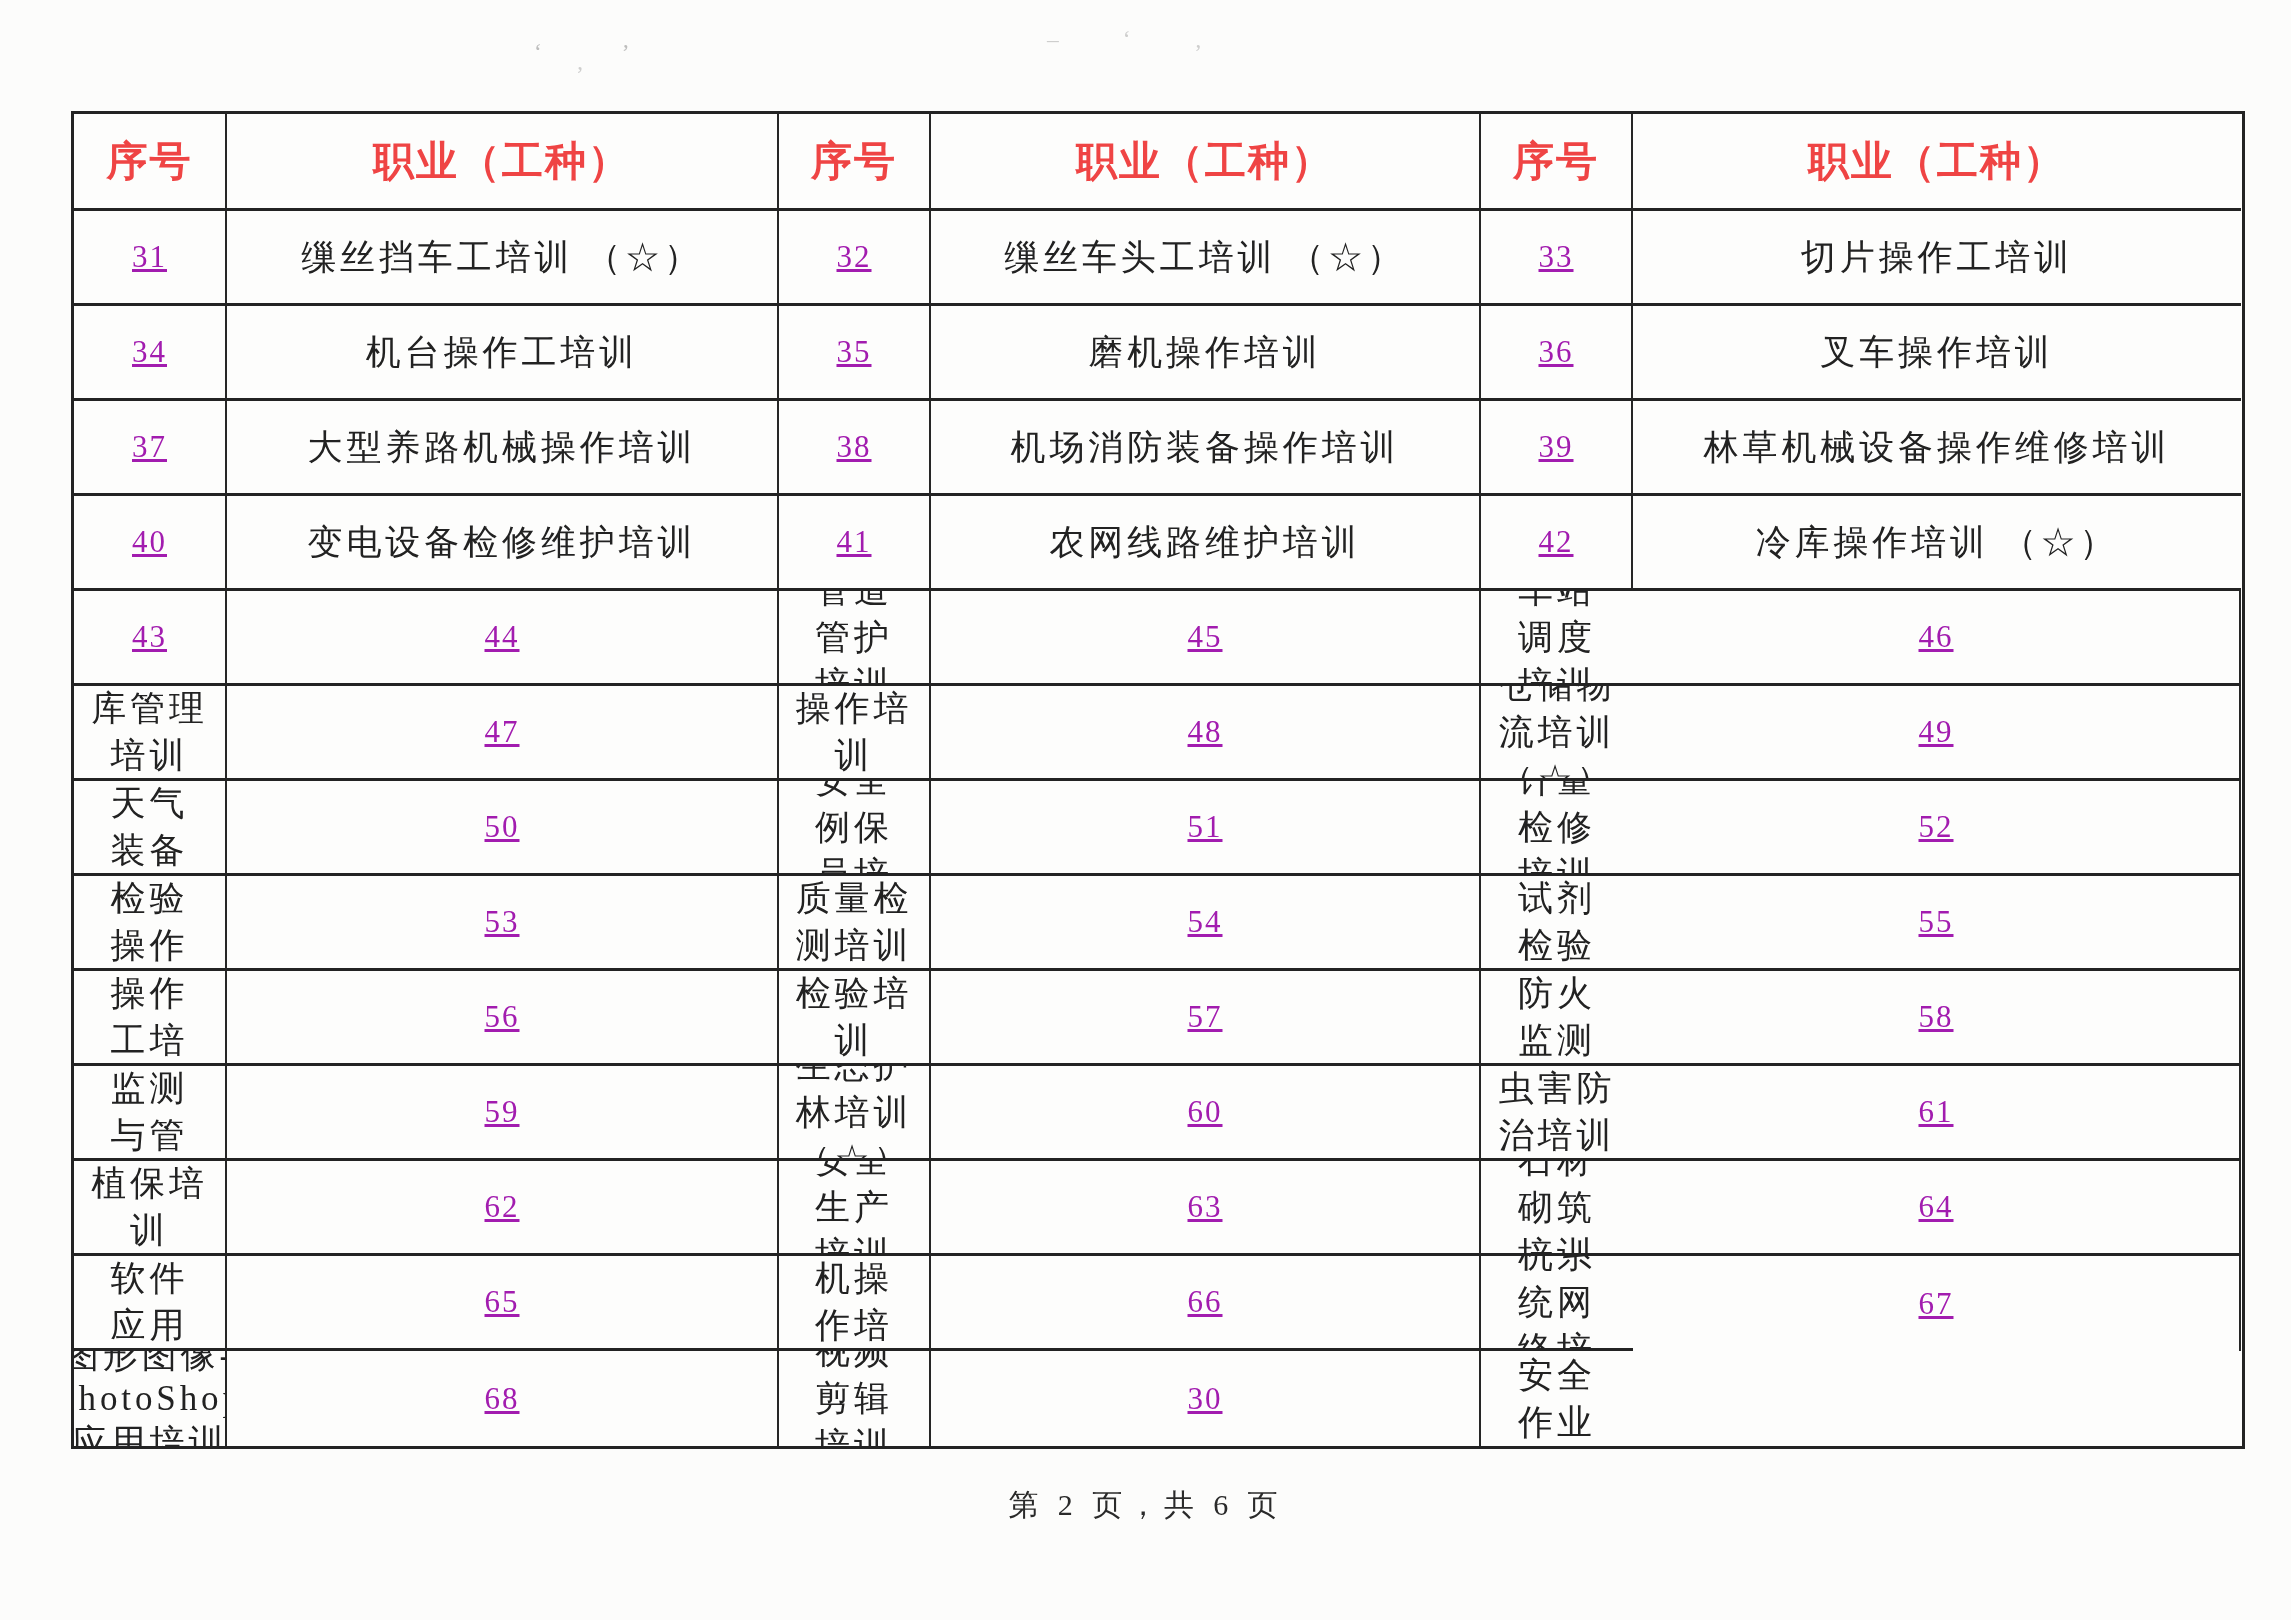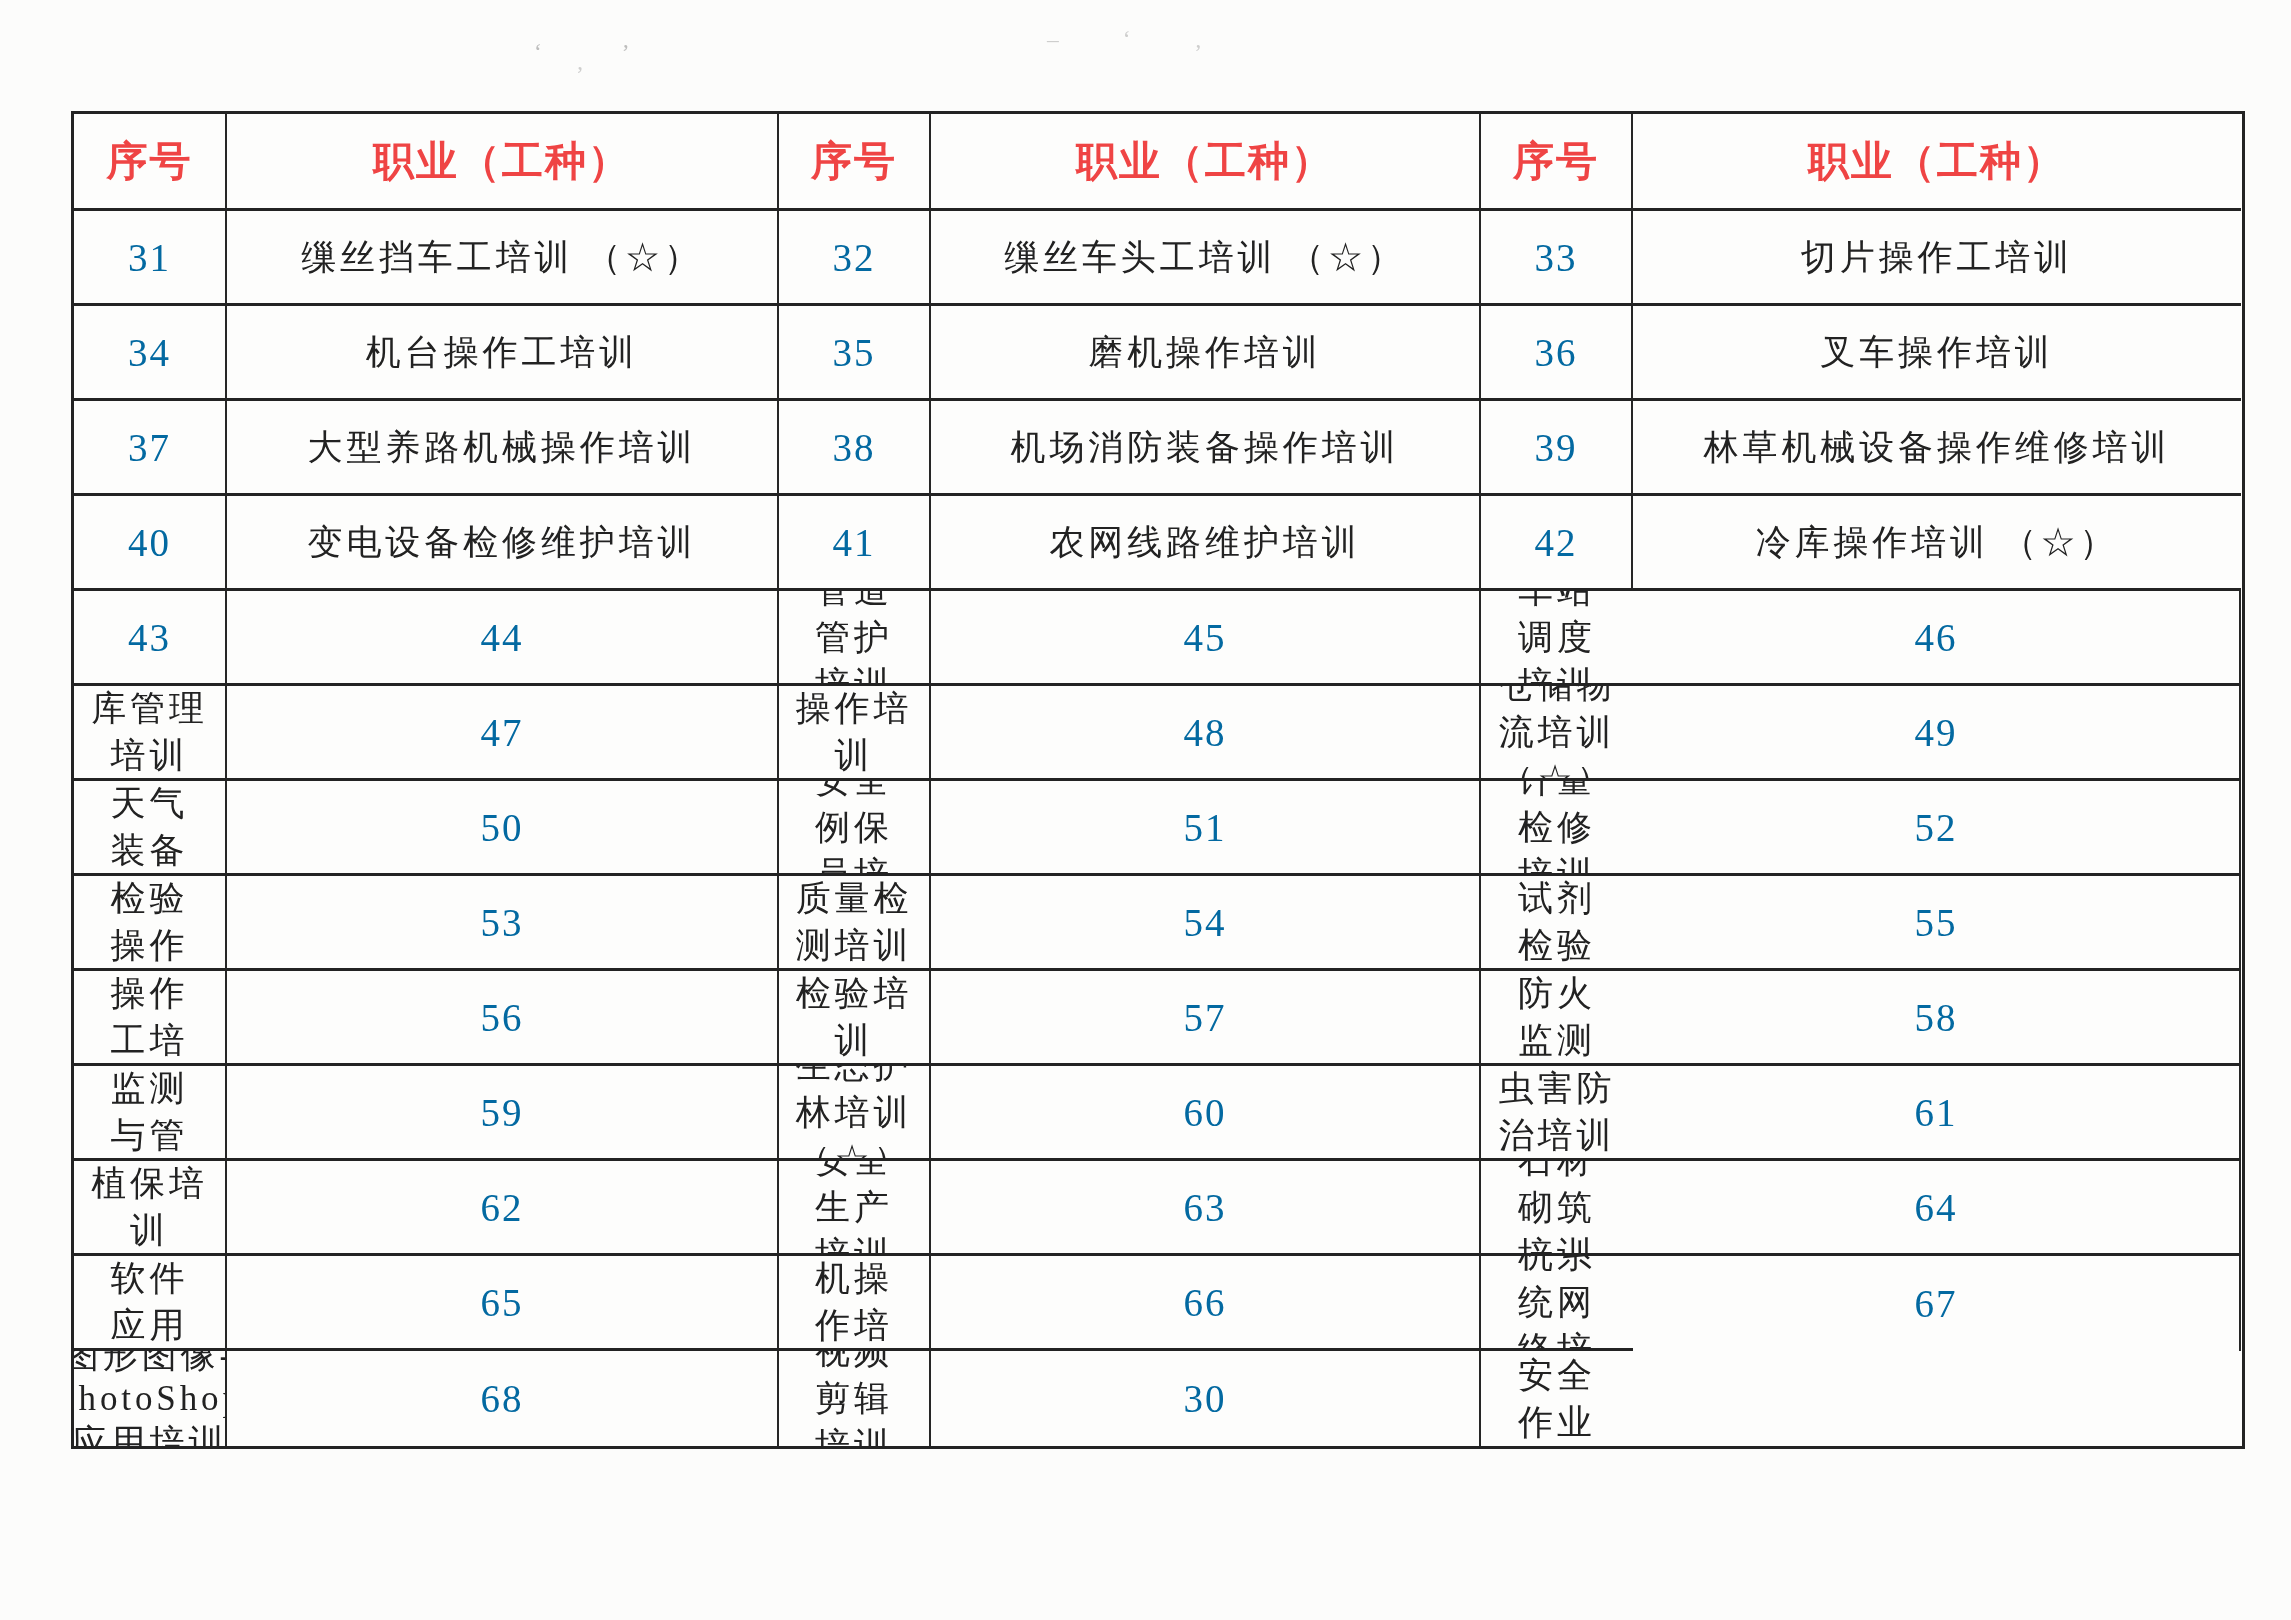--- a/index.html
+++ b/index.html
@@ -51,23 +51,24 @@
   .cell.last-col { border-right: none; }
   .cell.last-row { border-bottom: none; }
   .cell.header {
     font-family: "Liberation Sans", "DejaVu Sans", sans-serif;
     font-weight: bold;
     font-size: 41px;
     letter-spacing: 2px;
     color: #ef4444;
   }
   .cell.num {
-    font-size: 39px;
+    font-size: 31px;
     letter-spacing: 2px;
-    color: #0369a1;
+    color: #a21caf;
+    text-decoration: underline;
   }
   .cell.occ {
     font-size: 35px;
     letter-spacing: 3.9px;
     color: #222222;
     padding: 0 24px;
   }
 
   .page-footer {
     position: absolute;
@@ -168,15 +169,16 @@
       <div class="cell num">66</div>
       <div class="cell occ last-col">计算机系统网络培训</div>
       <div class="cell num last-row">67</div>
       <div class="cell occ last-row">图形图像-PhotoShop应用培训</div>
       <div class="cell num last-row">68</div>
       <div class="cell occ last-row">视频剪辑培训</div>
       <div class="cell num last-row">30</div>
       <div class="cell occ last-col last-row">井下安全作业培训</div>
     </div>
 
+  <div class="page-footer">第 2 页，共 6 页</div>
 
 </div>
 
 
 </body></html>

